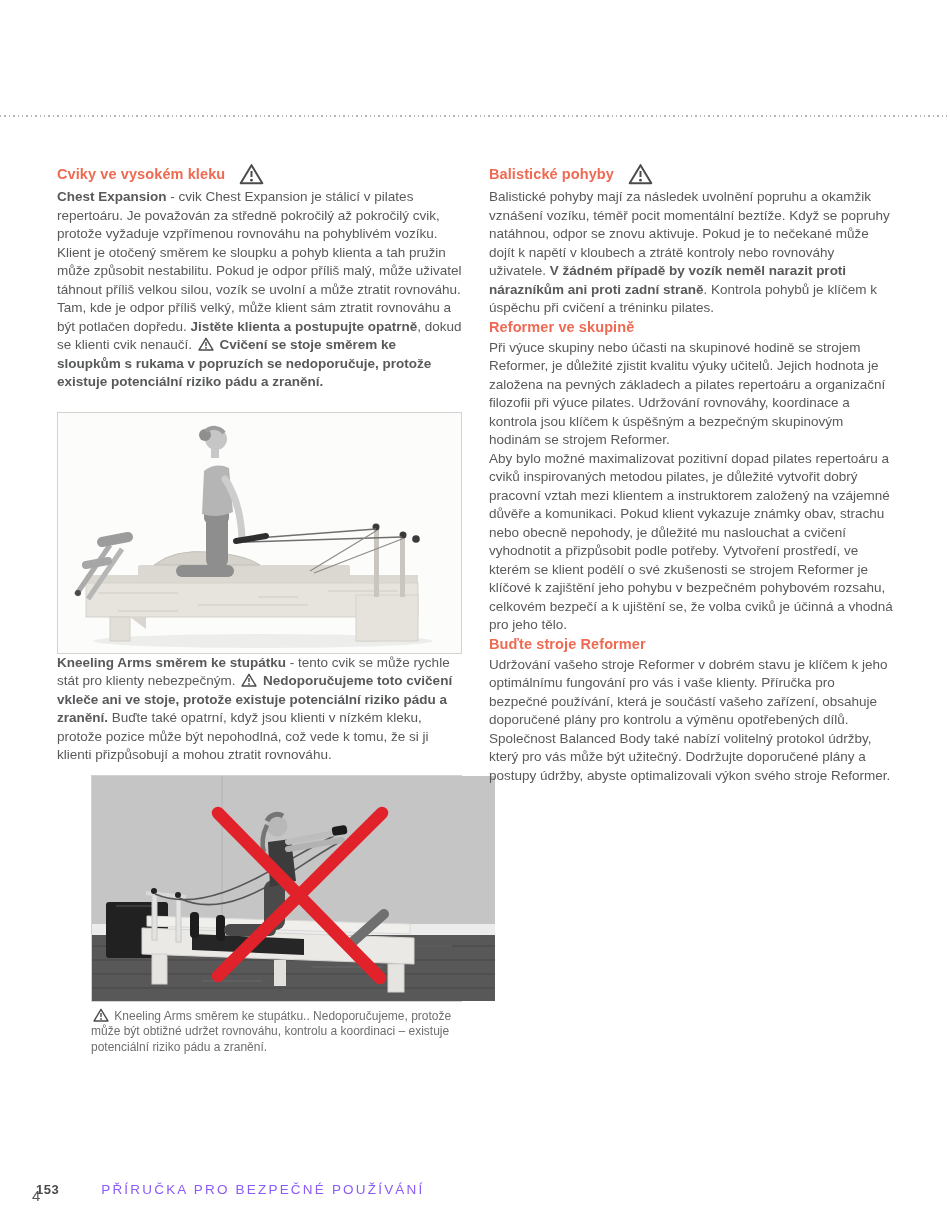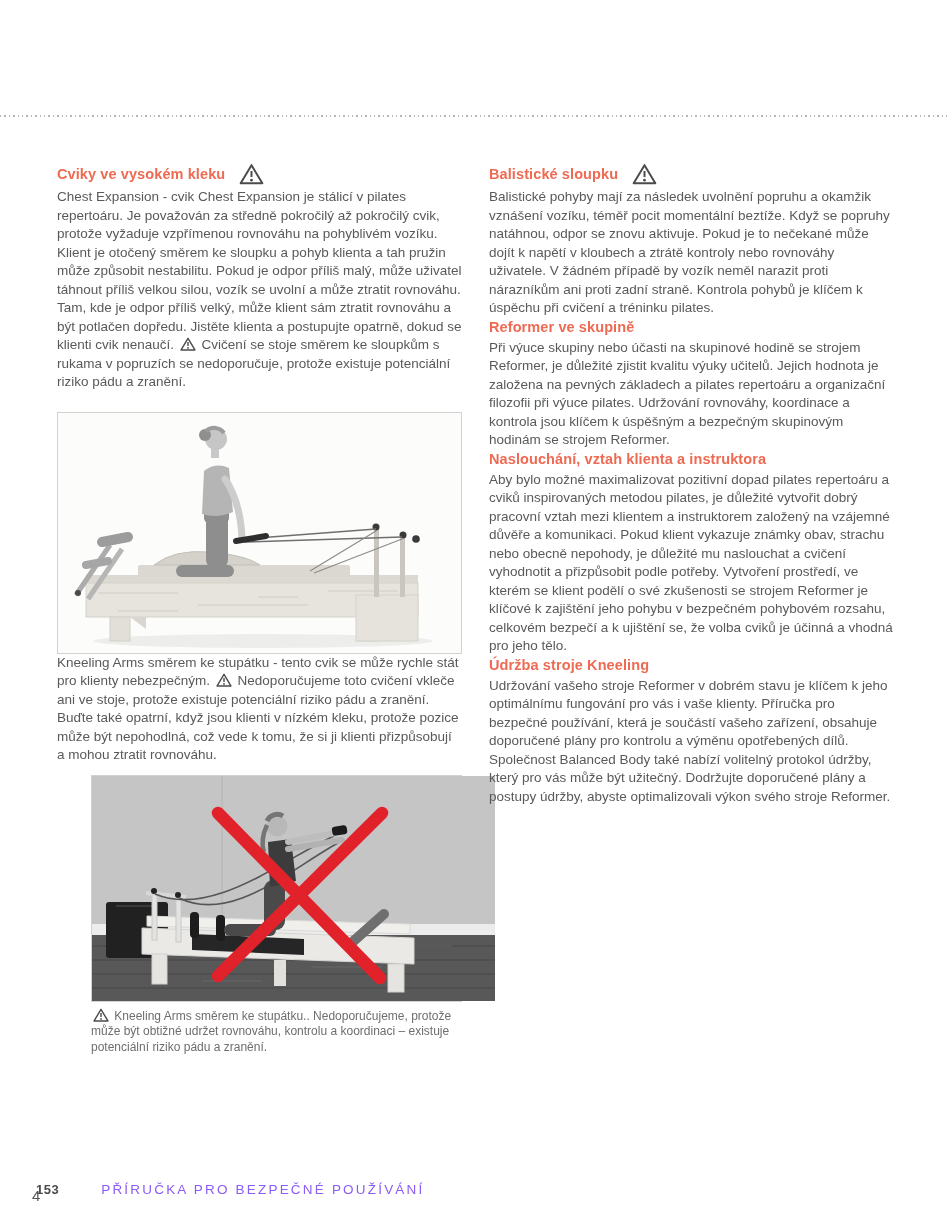--- a/index.html
+++ b/index.html
@@ -11,21 +11,21 @@
     background-image:repeating-linear-gradient(90deg,#b7b7b7 0 1.4px,transparent 1.4px 4.4px);}
 
   .col{position:absolute;top:163px;width:405px;color:#58595b;font-size:13.5px;line-height:18.5px;}
   .col-left{left:57px;}
   .col-right{left:489px;}
 
   .head-row{display:flex;align-items:center;gap:14px;margin:0 0 3px 0;}
   h3{margin:0;font-size:14.5px;line-height:18px;font-weight:bold;color:#ee6a52;letter-spacing:.1px;}
   .mt{}
   p{margin:0;}
-  .b{font-weight:normal;}
+  .b{font-weight:bold;}
 
   svg.warn{flex:0 0 auto;}
   svg.warn-inline{display:inline-block;vertical-align:-2px;margin:0 2px;}
 
   figure{margin:0;}
   .fig1{margin-top:20px;}
   .fig2{margin-top:10px;padding-left:34px;}
   .photo{border:1px solid #d2d2d0;line-height:0;background:#fbfbfa;}
   figcaption{font-size:12px;line-height:15.5px;color:#6d6e71;margin-top:6px;}
   .cap2{display:block;}
@@ -168,41 +168,38 @@
     <path d="M12 2 L22.4 19.4 H1.6 Z" fill="none" stroke="#4a4b4d" stroke-width="2.1" stroke-linejoin="round"></path>
     <line x1="12" y1="7.6" x2="12" y2="13.4" stroke="#4a4b4d" stroke-width="2.1"></line>
     <circle cx="12" cy="16.4" r="1.35" fill="#4a4b4d"></circle>
   </svg><span> Kneeling Arms směrem ke stupátku.. Nedoporučujeme, protože může být obtižné udržet rovnováhu, kontrolu a koordinaci – existuje potenciální riziko pádu a zranění.</span></figcaption>
     </figure>
   </div>
 
   <div class="col col-right">
 
     <div class="head-row">
-      <h3>Balistické sloupku</h3>
+      <h3>Balistické pohyby</h3>
       <svg class="warn" width="25" height="22" viewBox="0 0 24 21">
         <path d="M12 2 L22.4 19.4 H1.6 Z" fill="none" stroke="#4a4b4d" stroke-width="1.9" stroke-linejoin="round"></path>
         <line x1="12" y1="7.6" x2="12" y2="13.4" stroke="#4a4b4d" stroke-width="1.9"></line>
         <circle cx="12" cy="16.4" r="1.3" fill="#4a4b4d"></circle>
       </svg>
     </div>
     <p><span>Balistické pohyby mají za následek uvolnění popruhu a okamžik vznášení vozíku, téměř pocit momentální beztíže. Když se popruhy natáhnou, odpor se znovu aktivuje. Pokud je to nečekané může dojít k napětí v kloubech a ztrátě kontroly nebo rovnováhy uživatele. </span><span class="b">V žádném případě by vozík neměl narazit proti nárazníkům ani proti zadní straně</span><span>. Kontrola pohybů je klíčem k úspěchu při cvičení a tréninku pilates.</span></p>
 
     <div class="head-row mt">
       <h3>Reformer ve skupině</h3>
     </div>
     <p><span>Při výuce skupiny nebo účasti na skupinové hodině se strojem Reformer, je důležité zjistit kvalitu výuky učitelů. Jejich hodnota je založena na pevných základech a pilates repertoáru a organizační filozofii při výuce pilates. Udržování rovnováhy, koordinace a kontrola jsou klíčem k úspěšným a bezpečným skupinovým hodinám se strojem Reformer.</span></p>
 
+    <p><span>Aby bylo možné maximalizovat pozitivní dopad pilates repertoáru a cviků inspirovaných metodou pilates, je důležité vytvořit dobrý pracovní vztah mezi klientem a instruktorem založený na vzájemné důvěře a komunikaci. Pokud klient vykazuje známky obav, strachu nebo obecně nepohody, je důležité mu naslouchat a cvičení vyhodnotit a přizpůsobit podle potřeby. Vytvoření prostředí, ve kterém se klient podělí o své zkušenosti se strojem Reformer je klíčové k zajištění jeho pohybu v bezpečném pohybovém rozsahu, celkovém bezpečí a k ujištění se, že volba cviků je účinná a vhodná pro jeho tělo.</span></p>
+
     <div class="head-row mt">
-      <h3>Naslouchání, vztah klienta a instruktora</h3>
-    </div>
-    <p><span>Aby bylo možné maximalizovat pozitivní dopad pilates repertoáru a cviků inspirovaných metodou pilates, je důležité vytvořit dobrý pracovní vztah mezi klientem a instruktorem založený na vzájemné důvěře a komunikaci. Pokud klient vykazuje známky obav, strachu nebo obecně nepohody, je důležité mu naslouchat a cvičení vyhodnotit a přizpůsobit podle potřeby. Vytvoření prostředí, ve kterém se klient podělí o své zkušenosti se strojem Reformer je klíčové k zajištění jeho pohybu v bezpečném pohybovém rozsahu, celkovém bezpečí a k ujištění se, že volba cviků je účinná a vhodná pro jeho tělo.</span></p>
-
-    <div class="head-row mt">
-      <h3>Údržba stroje Kneeling</h3>
+      <h3>Buďte stroje Reformer</h3>
     </div>
     <p><span>Udržování vašeho stroje Reformer v dobrém stavu je klíčem k jeho optimálnímu fungování pro vás i vaše klienty. Příručka pro bezpečné používání, která je součástí vašeho zařízení, obsahuje doporučené plány pro kontrolu a výměnu opotřebených dílů. Společnost Balanced Body také nabízí volitelný protokol údržby, který pro vás může být užitečný. Dodržujte doporučené plány a postupy údržby, abyste optimalizovali výkon svého stroje Reformer.</span></p>
   </div>
 
   <div class="footer">
     <span class="page-num">
       <span class="ghost">4</span>
       <span>153</span>
     </span>
     <span class="footer-title">PŘÍRUČKA PRO BEZPEČNÉ POUŽÍVÁNÍ</span>

